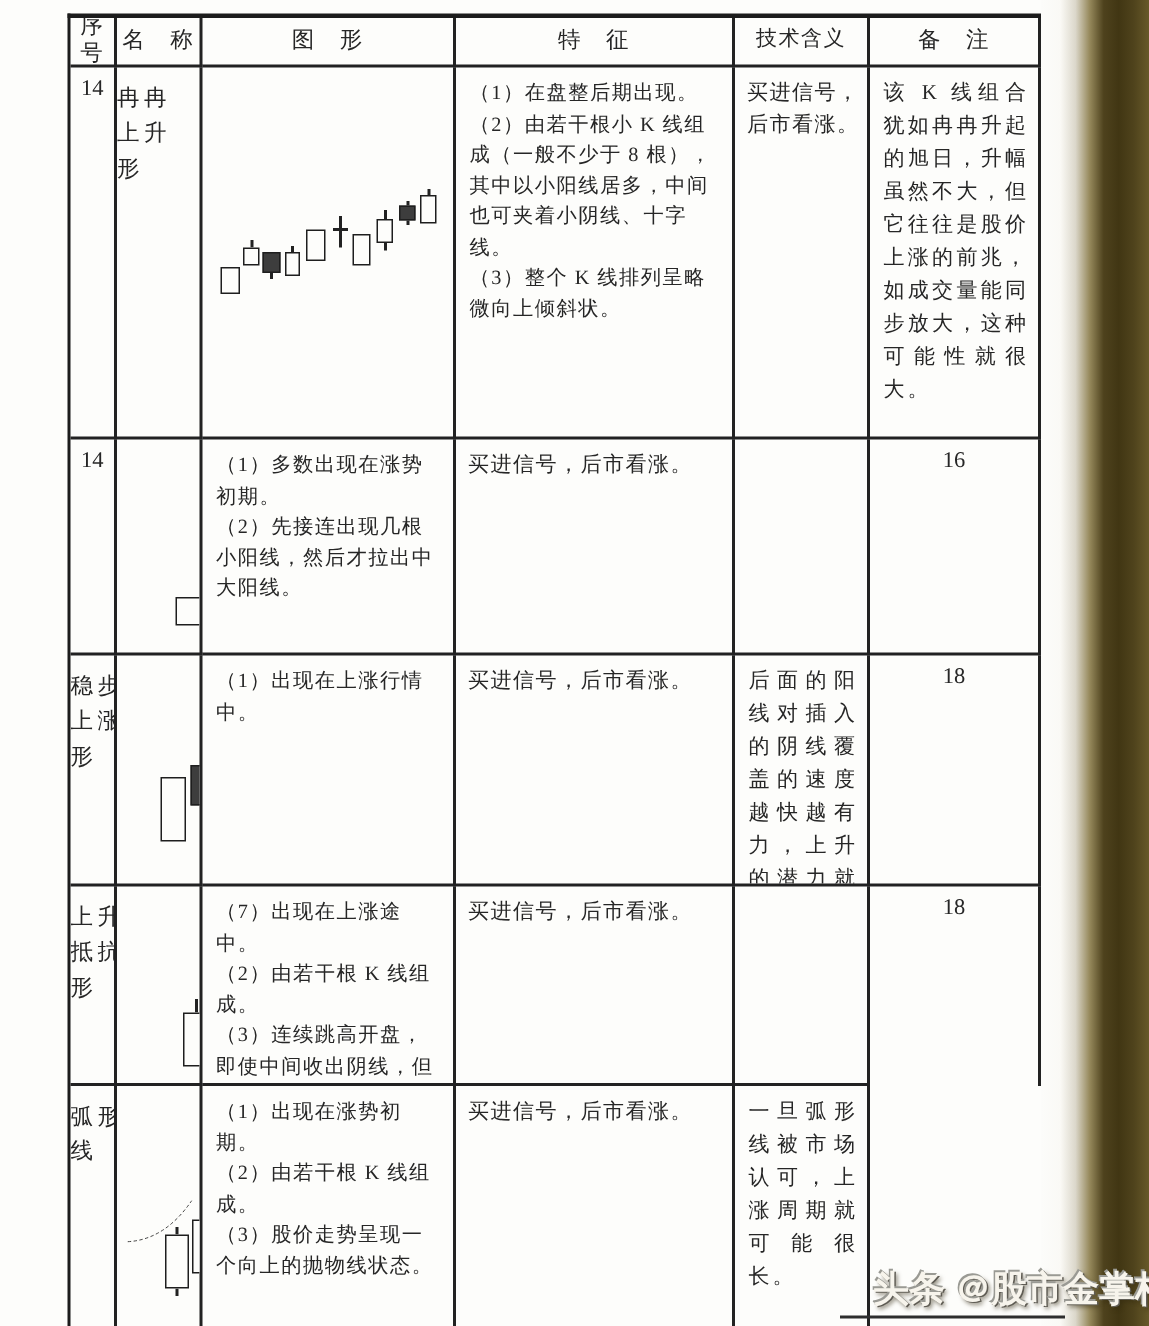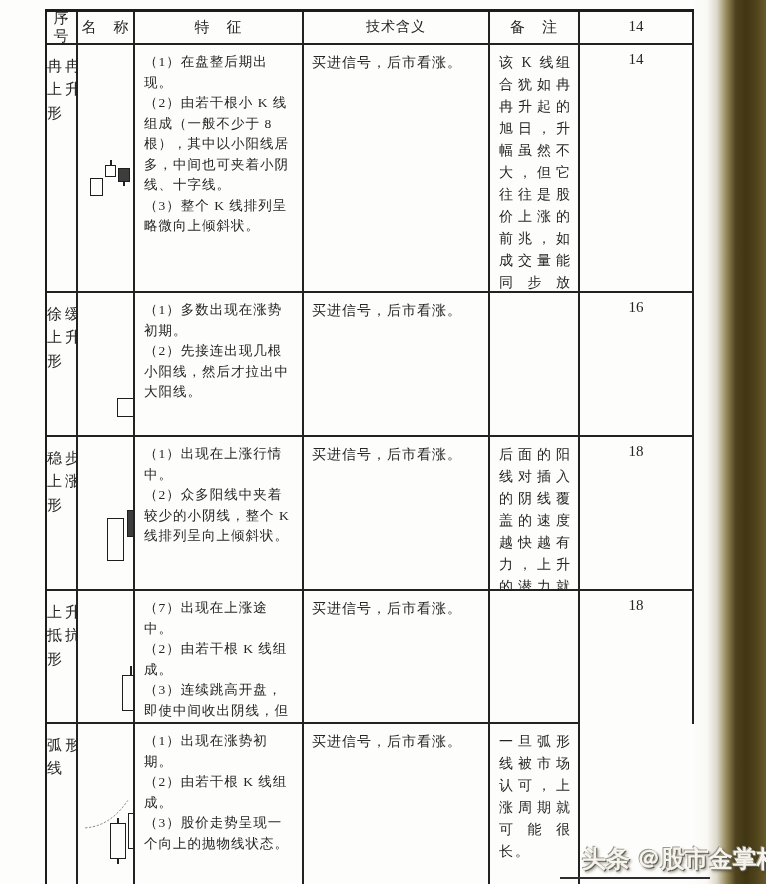--- a/index.html
+++ b/index.html
@@ -46,20 +46,21 @@
 <body>
 
 <div class="page">
 
   <div class="edge-band"></div>
 
   <div class="tbl">
 
     <div class="c hd">序号</div>
     <div class="c hd">名　称</div>
+    <div class="c hd">图　形</div>
     <div class="c hd">特　征</div>
     <div class="c hd small">技术含义</div>
     <div class="c hd">备　注</div>
 
     <div class="c numcell">14</div>
     <div class="c namecell"><span class="nm">冉冉上升形</span></div>
     <div class="c">
         <div class="figure">
           <div class="candle white" style="left: 12px; top: 133px; width: 13px; height: 18px;"></div>
           <div class="wick" style="left: 31.5px; top: 115px; width: 2px; height: 5px;"></div>
@@ -84,21 +85,20 @@
       </div>
     <div class="c featcell">
       <p>（1）在盘整后期出现。</p>
       <p>（2）由若干根小 K 线组成（一般不少于 8 根），其中以小阳线居多，中间也可夹着小阴线、十字线。</p>
       <p>（3）整个 K 线排列呈略微向上倾斜状。</p>
     </div>
     <div class="c meancell">买进信号，后市看涨。</div>
     <div class="c notecell">该 K 线组合犹如冉冉升起的旭日，升幅虽然不大，但它往往是股价上涨的前兆，如成交量能同步放大，这种可能性就很大。</div>
 
     <div class="c numcell">14</div>
-    <div class="c namecell"><span class="nm">徐缓上升形</span></div>
     <div class="c">
         <div class="figure">
           <div class="candle white" style="left: 39px; top: 105px; width: 17px; height: 19px;"></div>
           <div class="wick" style="left: 71.5px; top: 114px; width: 2px; height: 7px;"></div>
           <div class="candle white" style="left: 64px; top: 92px; width: 17px; height: 22px;"></div>
           <div class="wick" style="left: 96.5px; top: 71px; width: 2px; height: 9px;"></div>
           <div class="wick" style="left: 96.5px; top: 103px; width: 2px; height: 6px;"></div>
           <div class="candle white" style="left: 89px; top: 80px; width: 17px; height: 23px;"></div>
           <div class="candle white" style="left: 114px; top: 27px; width: 17px; height: 56px;"></div>
         </div>
@@ -117,21 +117,20 @@
           <div class="candle white" style="left: 29px; top: 81px; width: 17px; height: 43px;"></div>
           <div class="candle black" style="left: 49px; top: 73px; width: 17px; height: 27px;"></div>
           <div class="candle black" style="left: 69px; top: 98px; width: 17px; height: 17px;"></div>
           <div class="candle white" style="left: 89px; top: 69px; width: 16px; height: 37px;"></div>
           <div class="candle black" style="left: 109px; top: 58px; width: 17px; height: 26px;"></div>
           <div class="candle white" style="left: 129px; top: 33px; width: 16px; height: 42px;"></div>
         </div>
       </div>
     <div class="c featcell">
       <p>（1）出现在上涨行情中。</p>
-      <p>（2）众多阳线中夹着较少的小阴线，整个 K 线排列呈向上倾斜状。</p>
     </div>
     <div class="c meancell">买进信号，后市看涨。</div>
     <div class="c notecell">后面的阳线对插入的阴线覆盖的速度越快越有力，上升的潜力就越大。</div>
 
     <div class="c numcell">18</div>
     <div class="c namecell"><span class="nm">上升抵抗形</span></div>
     <div class="c">
         <div class="figure">
           <div class="wick" style="left: 51.5px; top: 75px; width: 2px; height: 9px;"></div>
           <div class="candle white" style="left: 44px; top: 84px; width: 17px; height: 36px;"></div>

